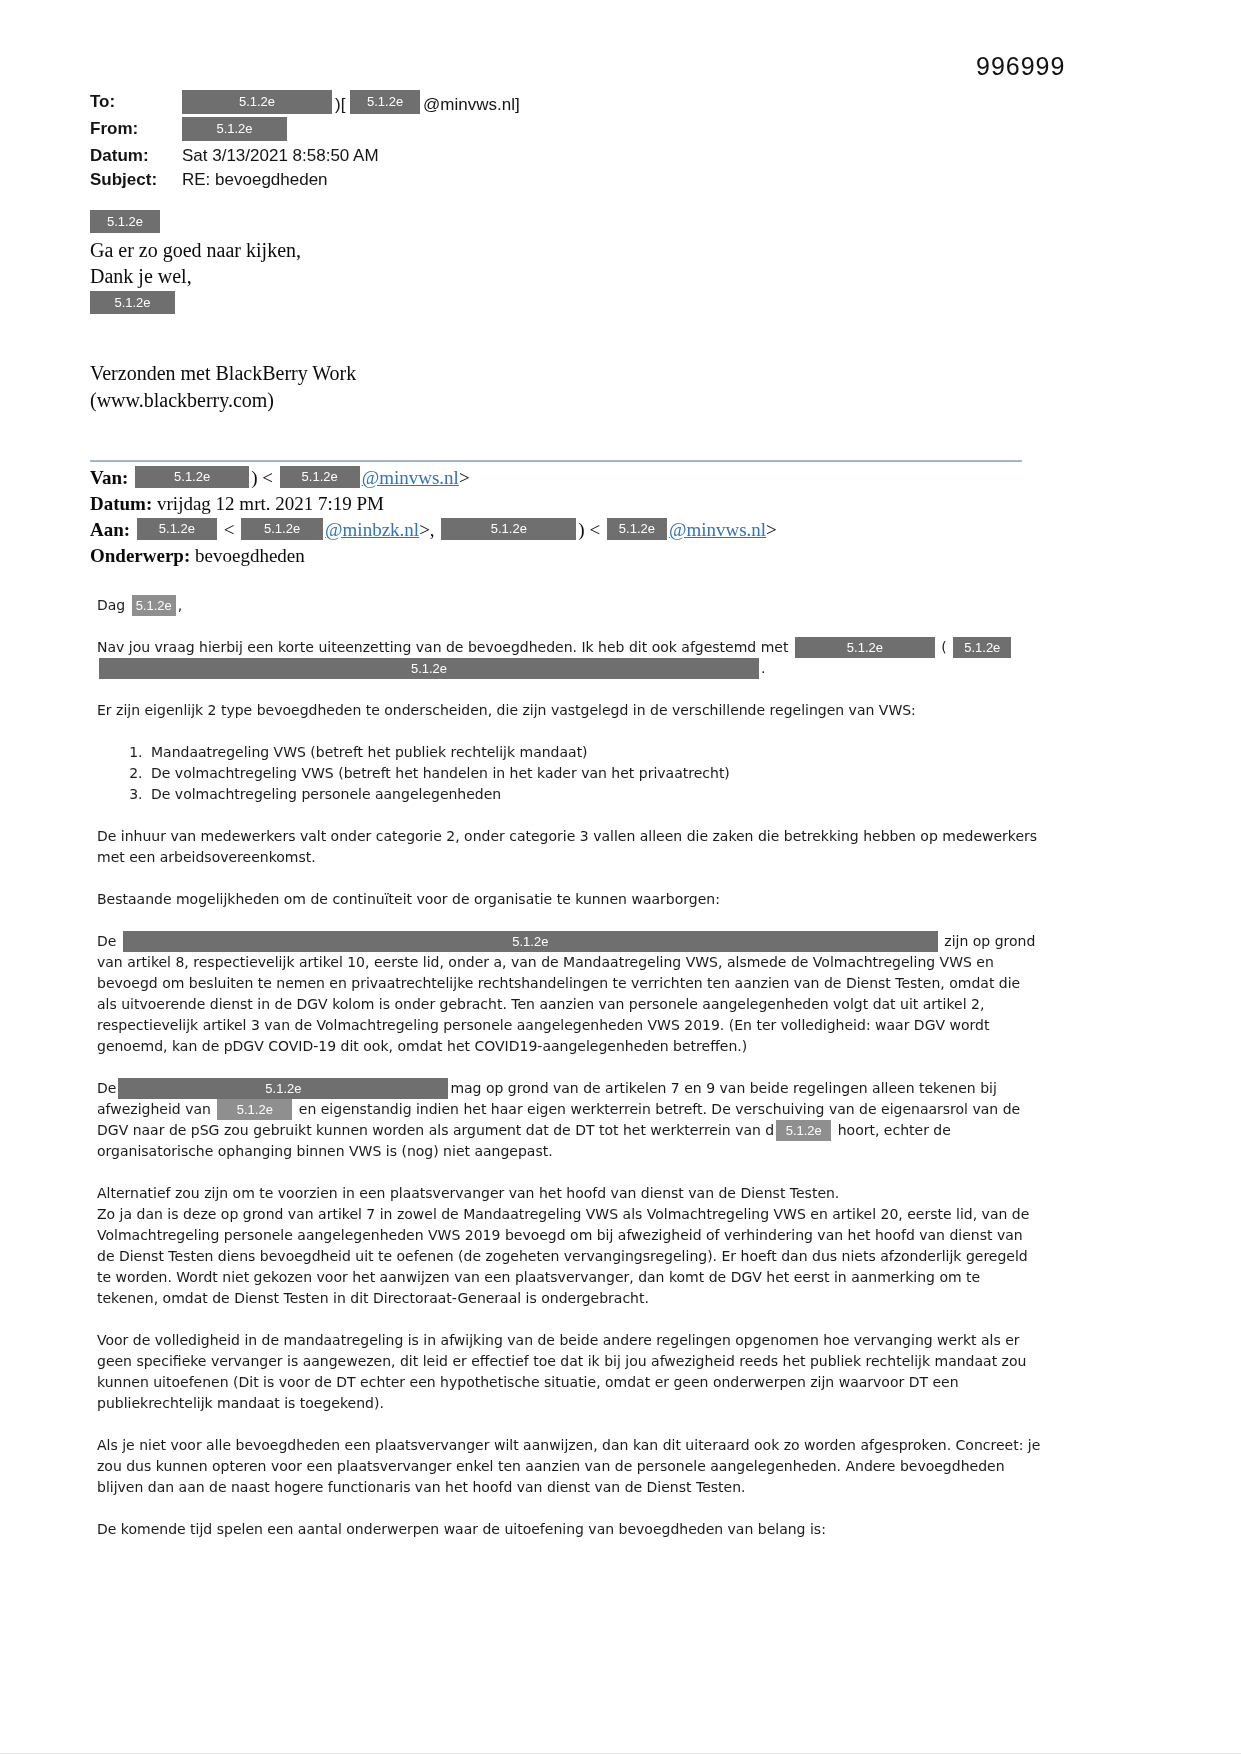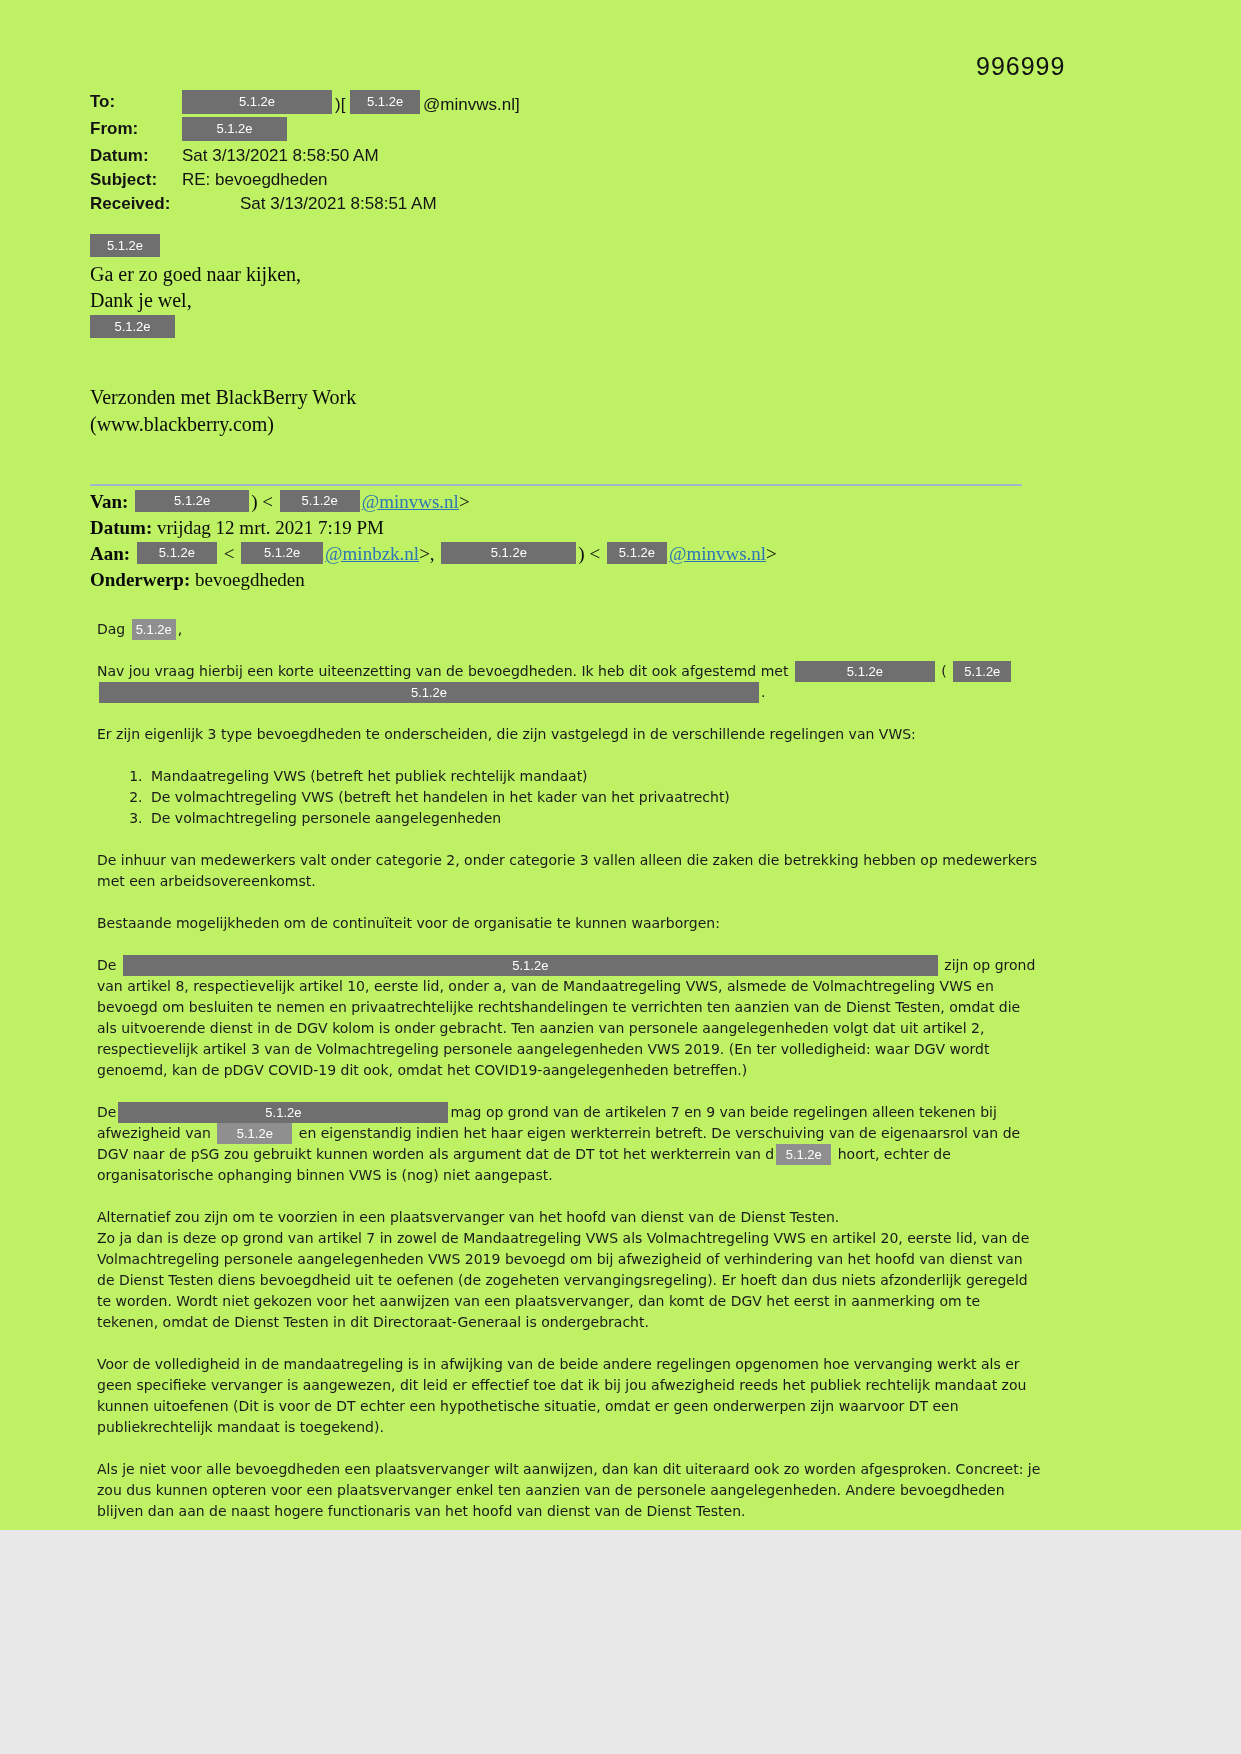--- a/index.html
+++ b/index.html
@@ -1,20 +1,20 @@
 <!DOCTYPE html>
 <html><head>
 <meta charset="utf-8">
 <style>
   html,body{margin:0;padding:0;}
   body{background:#e8e8e8;}
   #page{
     position:relative;
-    width:1241px;height:1530px;
-    background:#bef264;
+    width:1241px;height:1753px;
+    background:#ffffff;
     overflow:hidden;
     font-family:"Liberation Sans",sans-serif;
     color:#141414;
   }
   #doc-number{
     position:absolute;top:52px;left:976px;
     font-size:25px;letter-spacing:1px;color:#111;
     font-family:"Liberation Sans",sans-serif;
   }
   
@@ -70,24 +70,20 @@
       <span class="hvalue"><span class="redact" style="width: 105px;">5.1.2e</span></span>
     </div>
     <div class="hrow">
       <span class="hlabel">Datum:</span>
       <span class="hvalue">Sat 3/13/2021 8:58:50 AM</span>
     </div>
     <div class="hrow">
       <span class="hlabel">Subject:</span>
       <span class="hvalue">RE: bevoegdheden</span>
     </div>
-    <div class="hrow">
-      <span class="hlabel">Received:</span>
-      <span class="hvalue indent">Sat 3/13/2021 8:58:51 AM</span>
-    </div>
   </div>
 
   <div class="note">
     <span class="block-redact"><span class="redact" style="width: 70px;">5.1.2e</span></span>
     <div>Ga er zo goed naar kijken,</div>
     <div>Dank je wel,</div>
     <span class="block-redact"><span class="redact" style="width: 85px;">5.1.2e</span></span>
   </div>
 
   <div class="signature">
@@ -112,21 +108,21 @@
     </div>
     <div>
       <span class="nlabel">Onderwerp:</span>
       <span>bevoegdheden</span>
     </div>
   </div>
 
   <div class="body">
     <p>Dag <span class="redact light" style="width: 44px;">5.1.2e</span>,</p>
     <p>Nav jou vraag hierbij een korte uiteenzetting van de bevoegdheden. Ik heb dit ook afgestemd met <span class="redact" style="width: 140px;">5.1.2e</span> ( <span class="redact" style="width: 58px;">5.1.2e</span><br><span class="redact" style="width: 660px;">5.1.2e</span>.</p>
-    <p>Er zijn eigenlijk 3 type bevoegdheden te onderscheiden, die zijn vastgelegd in de verschillende regelingen van VWS:</p>
+    <p>Er zijn eigenlijk 2 type bevoegdheden te onderscheiden, die zijn vastgelegd in de verschillende regelingen van VWS:</p>
     <ol>
       <li>Mandaatregeling VWS (betreft het publiek rechtelijk mandaat)</li>
       <li>De volmachtregeling VWS (betreft het handelen in het kader van het privaatrecht)</li>
       <li>De volmachtregeling personele aangelegenheden</li>
     </ol>
     <p>De inhuur van medewerkers valt onder categorie 2, onder categorie 3 vallen alleen die zaken die betrekking hebben op medewerkers met een arbeidsovereenkomst.</p>
     <p>Bestaande mogelijkheden om de continuïteit voor de organisatie te kunnen waarborgen:</p>
     <p>De <span class="redact" style="width: 815px;">5.1.2e</span> zijn op grond van artikel 8, respectievelijk artikel 10, eerste lid, onder a, van de Mandaatregeling VWS, alsmede de Volmachtregeling VWS en bevoegd om besluiten te nemen en privaatrechtelijke rechtshandelingen te verrichten ten aanzien van de Dienst Testen, omdat die als uitvoerende dienst in de DGV kolom is onder gebracht.  Ten aanzien van personele aangelegenheden volgt dat uit artikel 2, respectievelijk artikel 3 van de Volmachtregeling personele aangelegenheden VWS 2019. (En ter volledigheid: waar DGV wordt genoemd, kan de pDGV COVID-19 dit ook, omdat het COVID19-aangelegenheden betreffen.)</p>
     <p>De<span class="redact" style="width: 330px;">5.1.2e</span>mag op grond van de artikelen 7 en 9 van beide regelingen alleen tekenen bij afwezigheid van <span class="redact light" style="width: 75px;">5.1.2e</span> en eigenstandig indien het haar eigen werkterrein betreft. De verschuiving van de eigenaarsrol van de DGV naar de pSG zou gebruikt kunnen worden als argument dat de DT tot het werkterrein van d<span class="redact light" style="width: 55px;">5.1.2e</span> hoort, echter de organisatorische ophanging binnen VWS is (nog) niet aangepast.</p>
     <p>Alternatief zou zijn om te voorzien in een plaatsvervanger van het hoofd van dienst van de Dienst Testen.<br>Zo ja dan is deze op grond van artikel 7 in zowel de Mandaatregeling VWS als Volmachtregeling VWS en artikel 20, eerste lid, van de Volmachtregeling personele aangelegenheden VWS 2019 bevoegd om bij afwezigheid of verhindering van het hoofd van dienst van de Dienst Testen diens bevoegdheid uit te oefenen (de zogeheten vervangingsregeling). Er hoeft dan dus niets afzonderlijk geregeld te worden. Wordt niet gekozen voor het aanwijzen van een plaatsvervanger, dan komt de DGV het eerst in aanmerking om te tekenen, omdat de Dienst Testen in dit Directoraat-Generaal is ondergebracht.</p>

